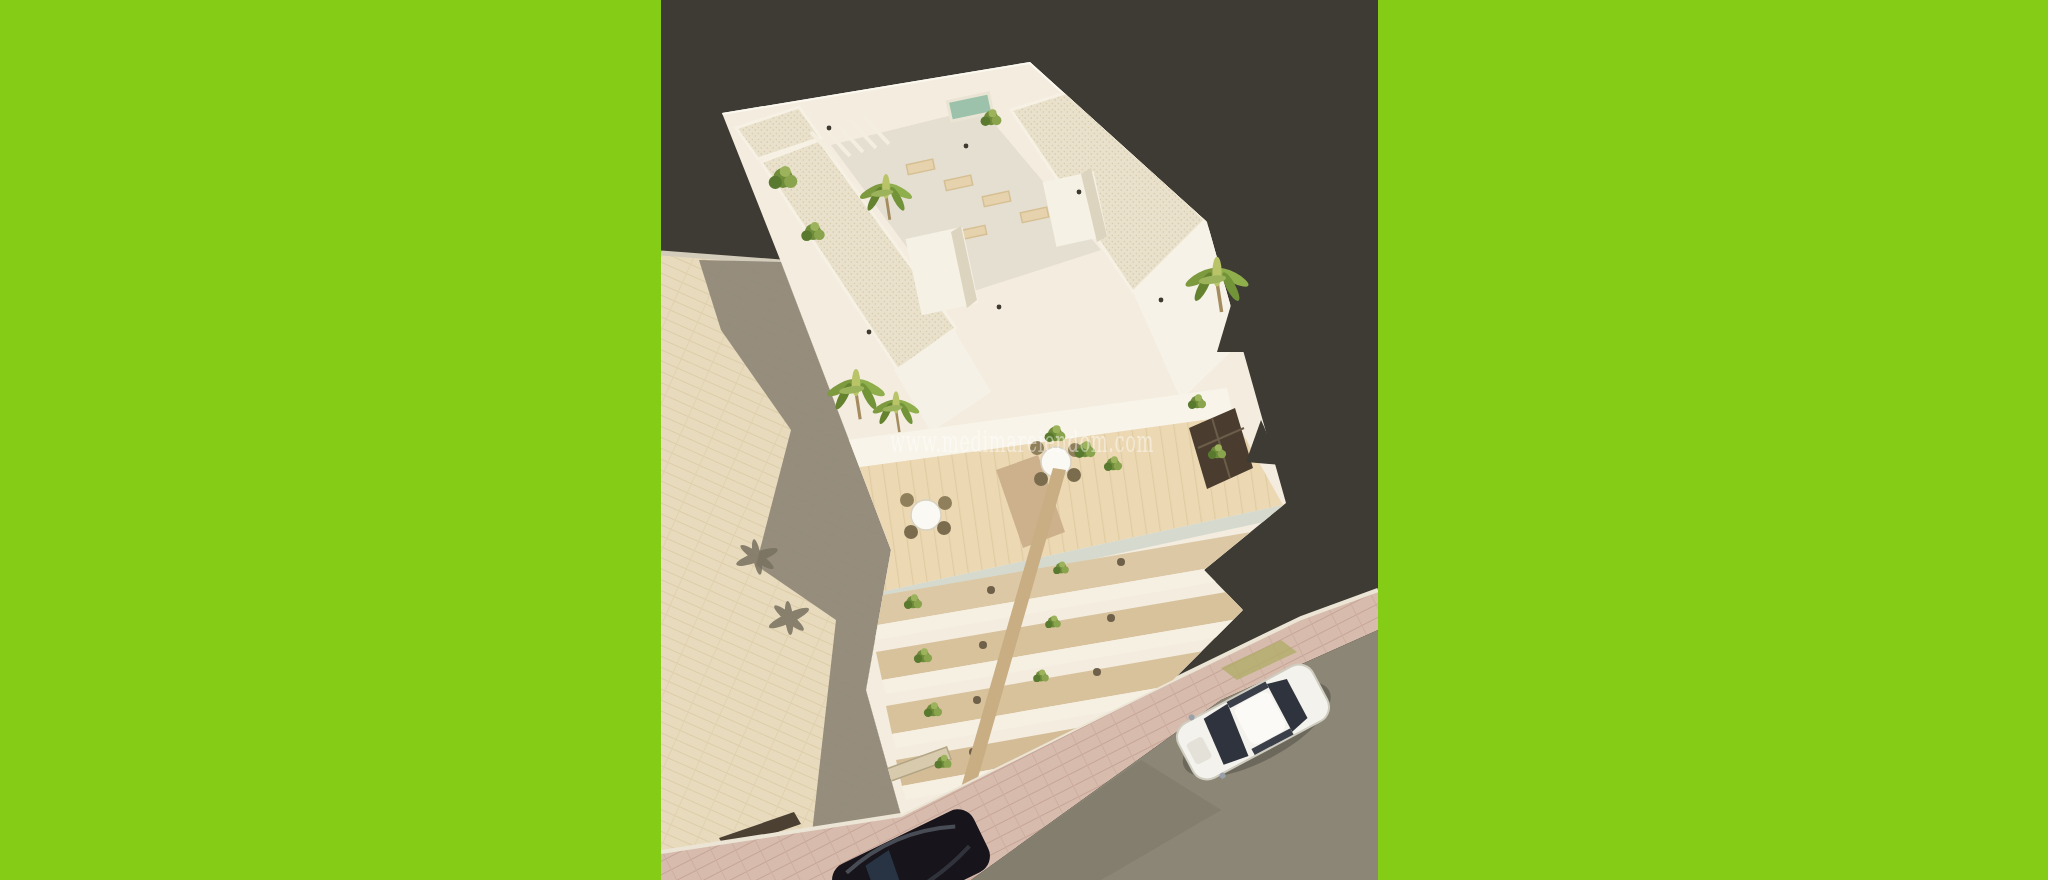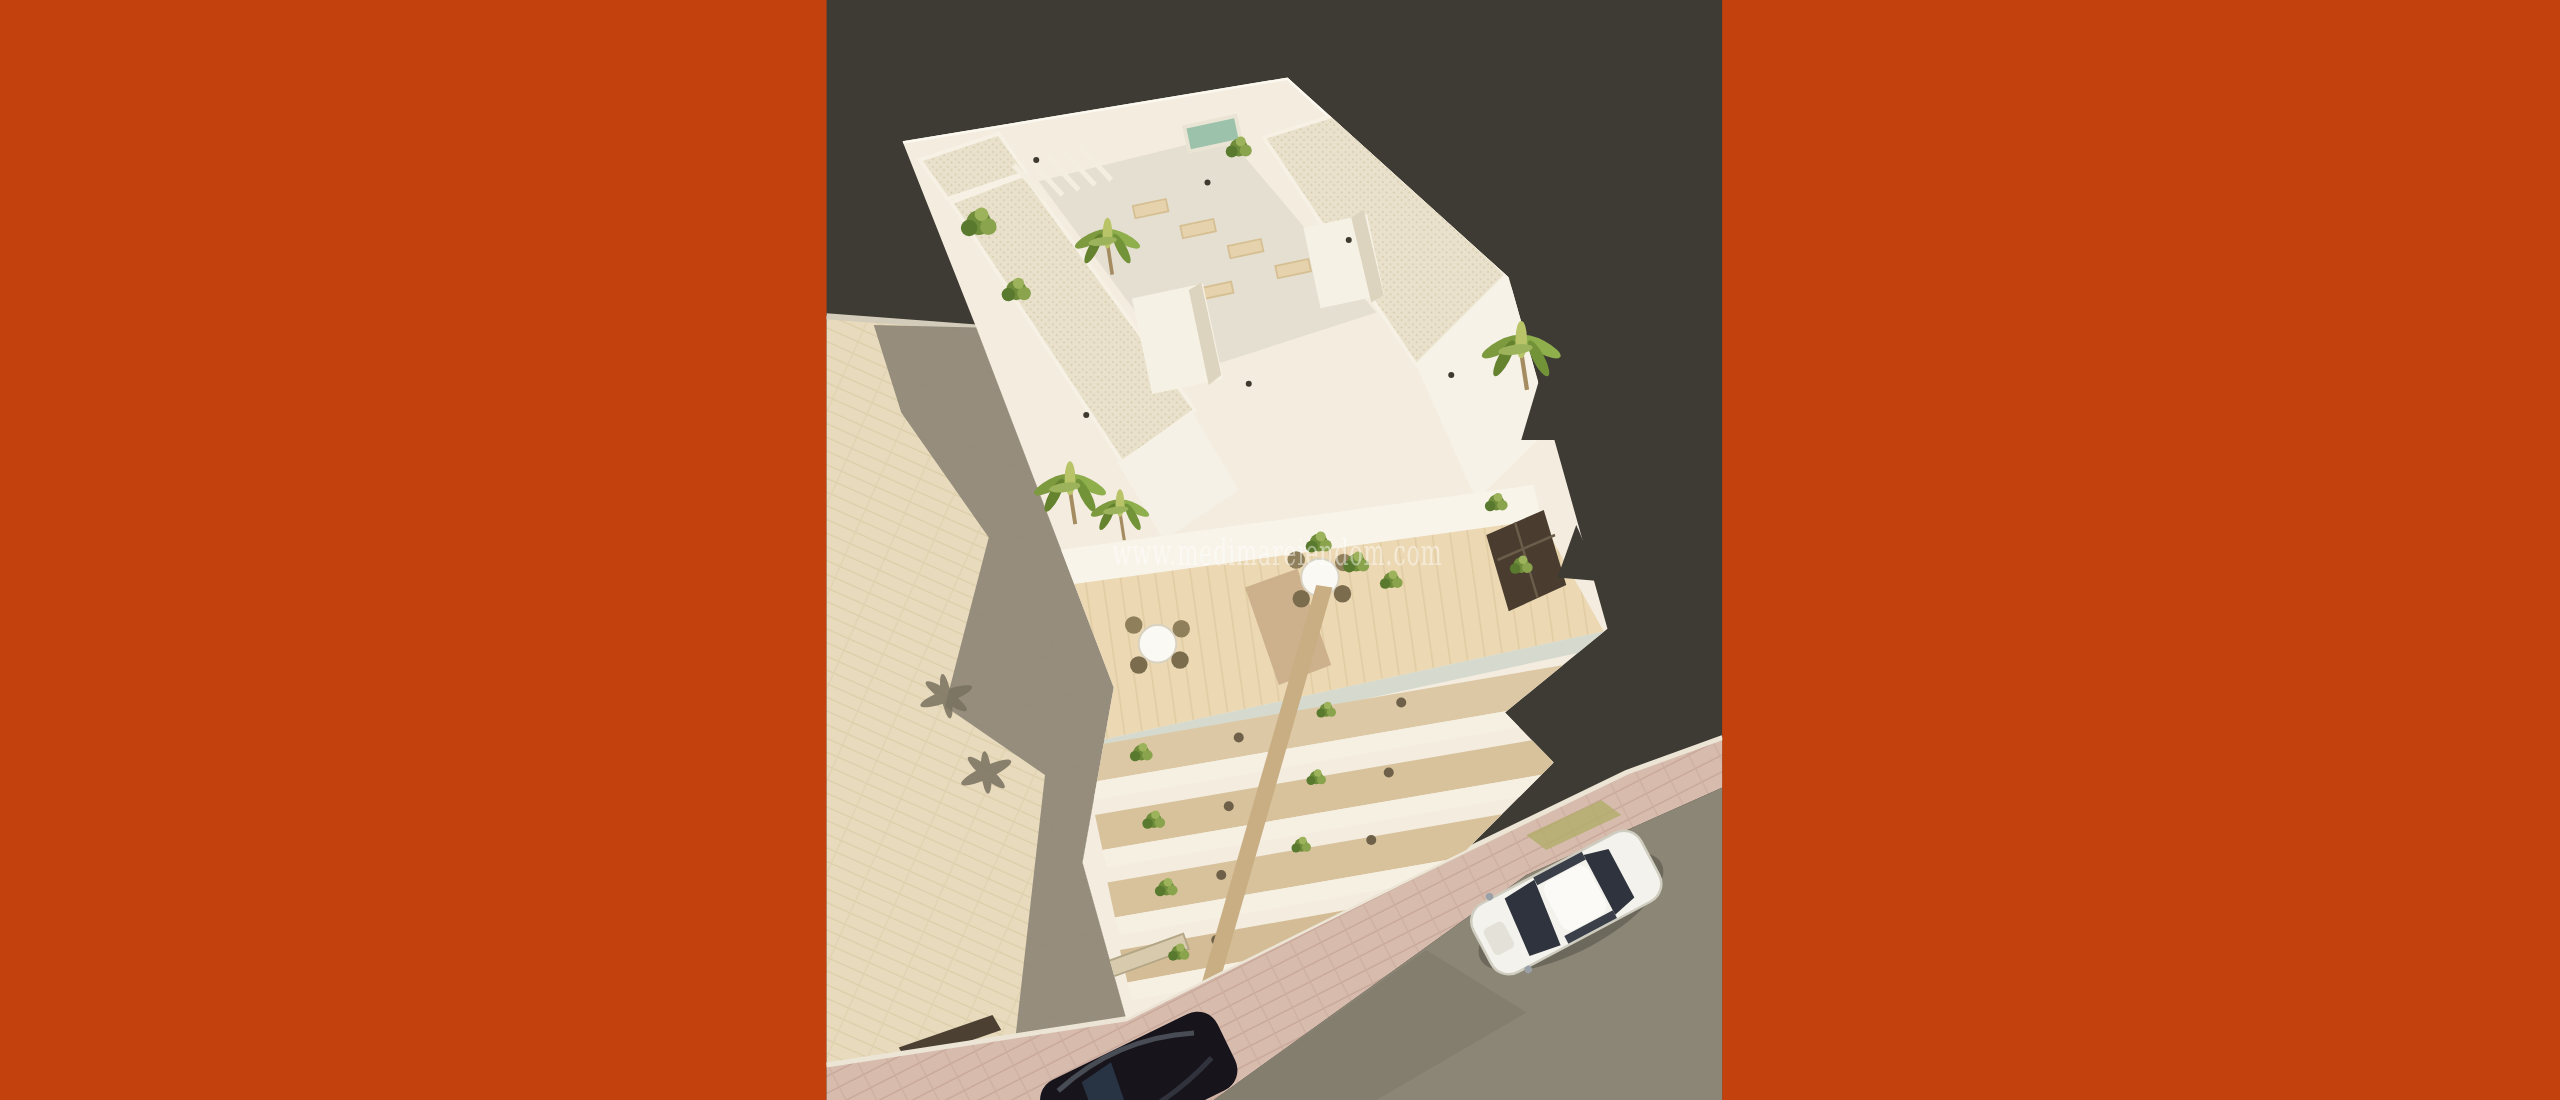--- a/index.html
+++ b/index.html
@@ -1,16 +1,16 @@
 <!DOCTYPE html>
 <html><head>
 <meta charset="utf-8">
 <style>
   html,body{margin:0;padding:0;background:#ffffff;}
-  .stage{position:relative;width:2048px;height:880px;background:#c2410c;overflow:hidden;
+  .stage{position:relative;width:2048px;height:880px;background:#84cc16;overflow:hidden;
          font-family:"DejaVu Sans",sans-serif;}
   .photo{position:absolute;left:661px;top:0;width:717px;height:880px;overflow:hidden;}
   .photo svg{display:block;width:717px;height:880px;}
   .wm{font-family:"DejaVu Serif",serif;font-size:29px;letter-spacing:1px;
       fill:#ffffff;fill-opacity:.45;}
 </style>
 </head>
 <body>
 
 <div class="stage">

